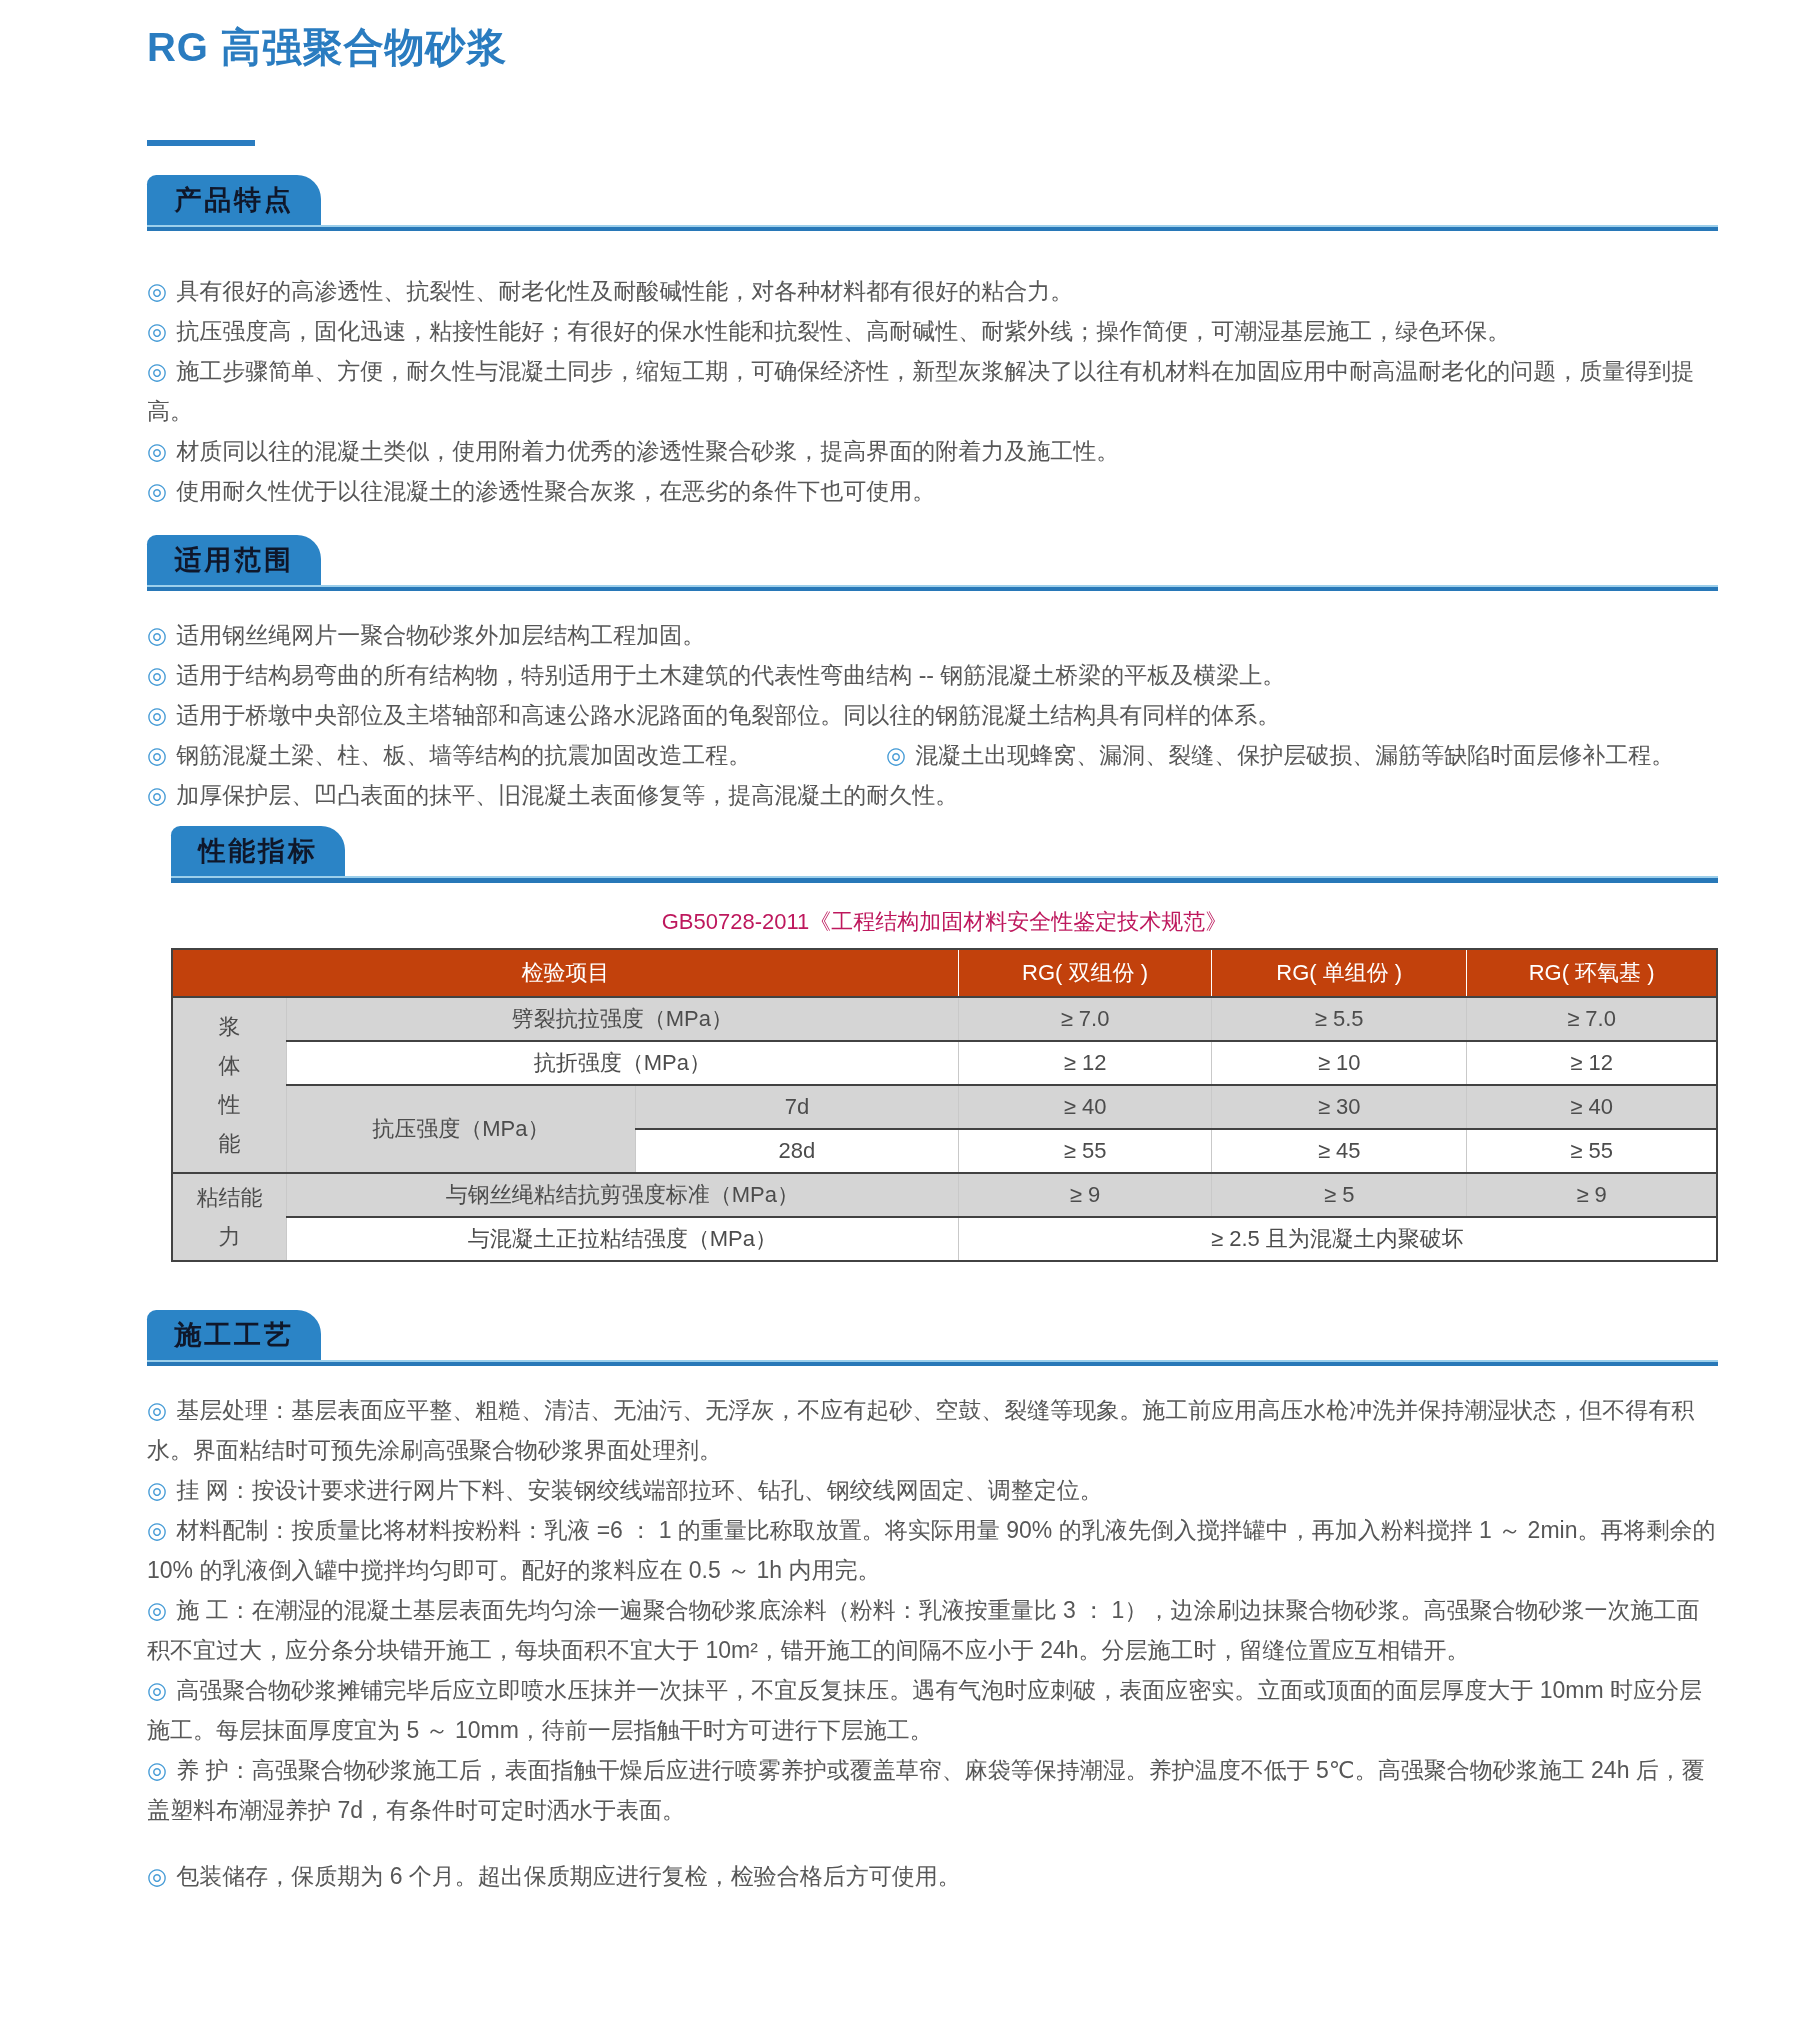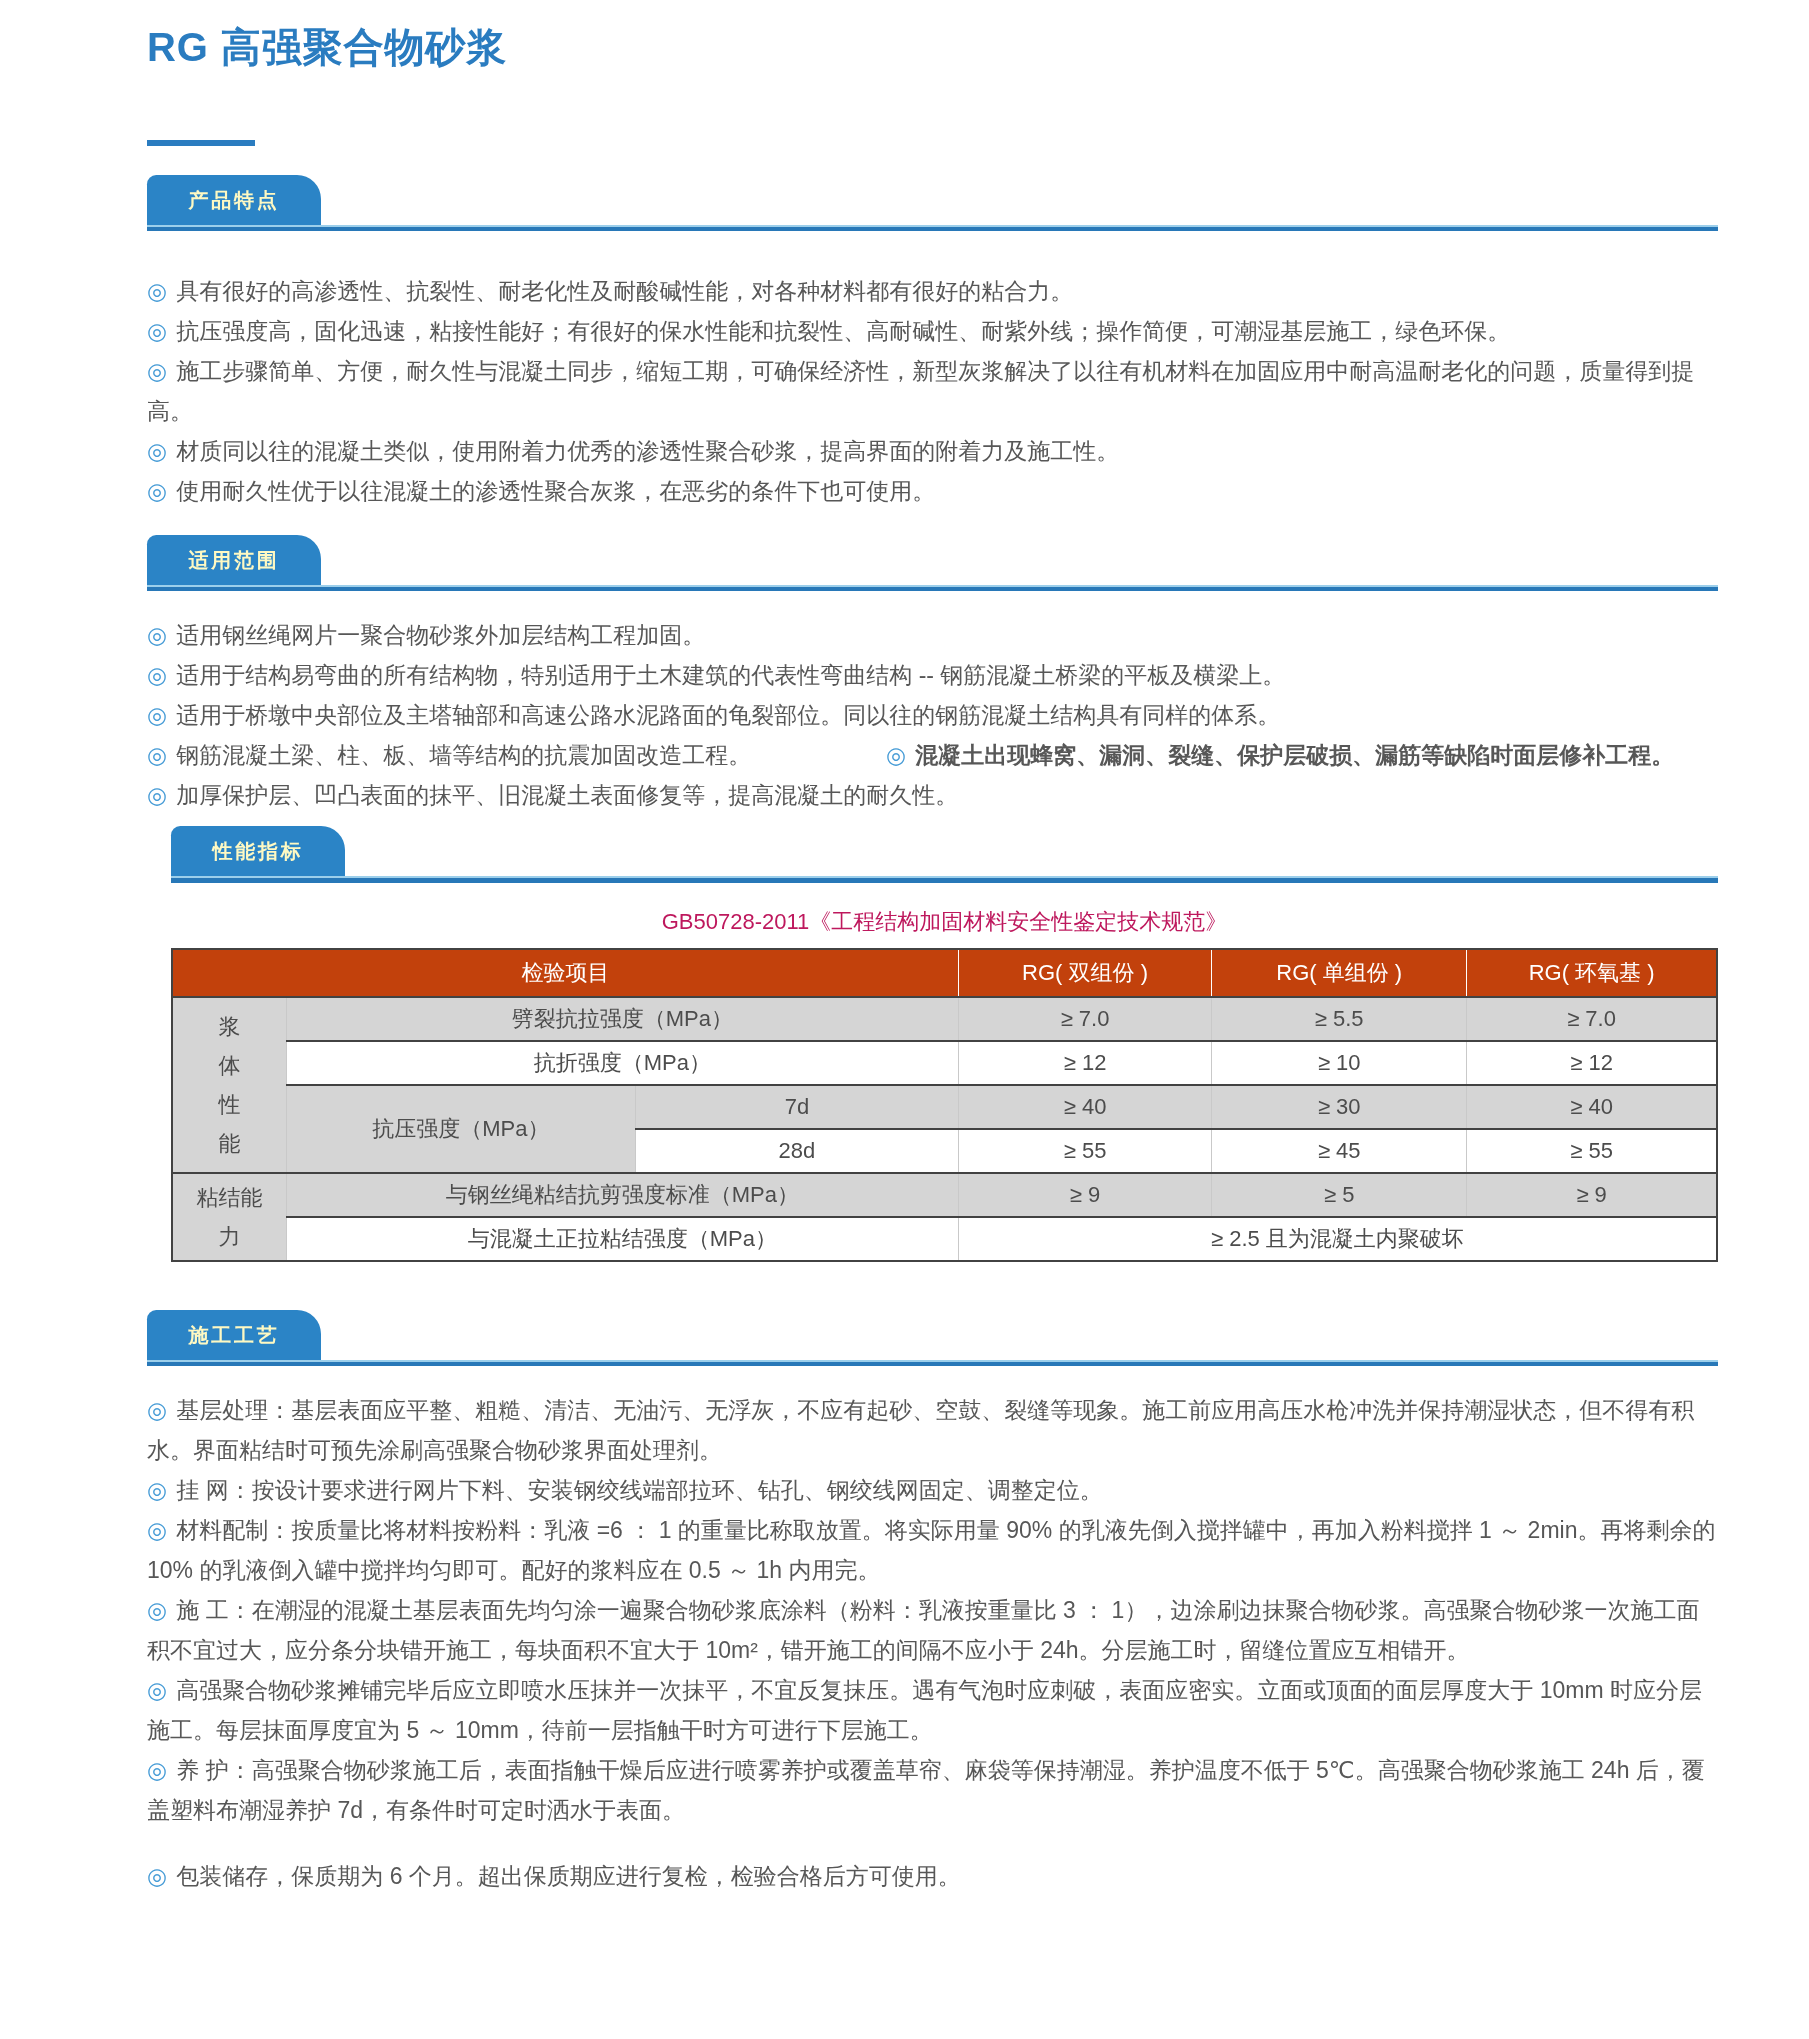--- a/index.html
+++ b/index.html
@@ -11,33 +11,33 @@
   .content{padding:22px 91px 27.5px 147px;}
 
   
   h1.doc-title{margin:0;font-size:40px;line-height:50px;font-weight:bold;color:#2a7cc0;letter-spacing:0.9px;}
   .title-underline{width:108px;height:5.5px;background:#2a7cc0;margin-top:68px;}
 
   
   .section-head{line-height:0;}
   .badge{
     display:inline-block;box-sizing:border-box;min-width:174px;height:50px;
-    padding:0 27.5px;line-height:50px;background:#2b84c6;color:#fef9c3;
-    font-size:20px;font-weight:bold;letter-spacing:2.8px;text-align:center;
+    padding:0 27.5px;line-height:50px;background:#2b84c6;color:#0f172a;
+    font-size:27px;font-weight:bold;letter-spacing:2.8px;text-align:center;
     border-radius:9.2px 24px 0 0;vertical-align:bottom;
   }
   .rule{height:6.4px;background:linear-gradient(to bottom,#9ccfeb 0,#9ccfeb 1.8px,#2878b8 1.8px);}
 
   
   ul.bullets{list-style:none;margin:0;padding:0;font-size:23px;line-height:40px;color:#575757;}
   ul.bullets li{margin:0;}
   .mark{color:#459bd6;margin-right:9.2px;}
   .li-row{display:flex;}
   .li-row .col1{flex:0 0 739px;}
-  .li-row .col2{flex:1 1 auto;font-weight:bold;}
+  .li-row .col2{flex:1 1 auto;}
 
   .sec-features{margin-top:29px;}
   .sec-features ul{margin-top:40px;}
   .sec-scope{margin-top:24px;}
   .sec-scope ul{margin-top:24px;}
   .sec-perf{margin-top:11px;padding-left:24px;}
   .sec-process{margin-top:48px;}
   .sec-process ul{margin-top:24px;}
   .sec-pack{margin-top:9.2px;}
   .sec-pack ul{margin-top:26px;}

